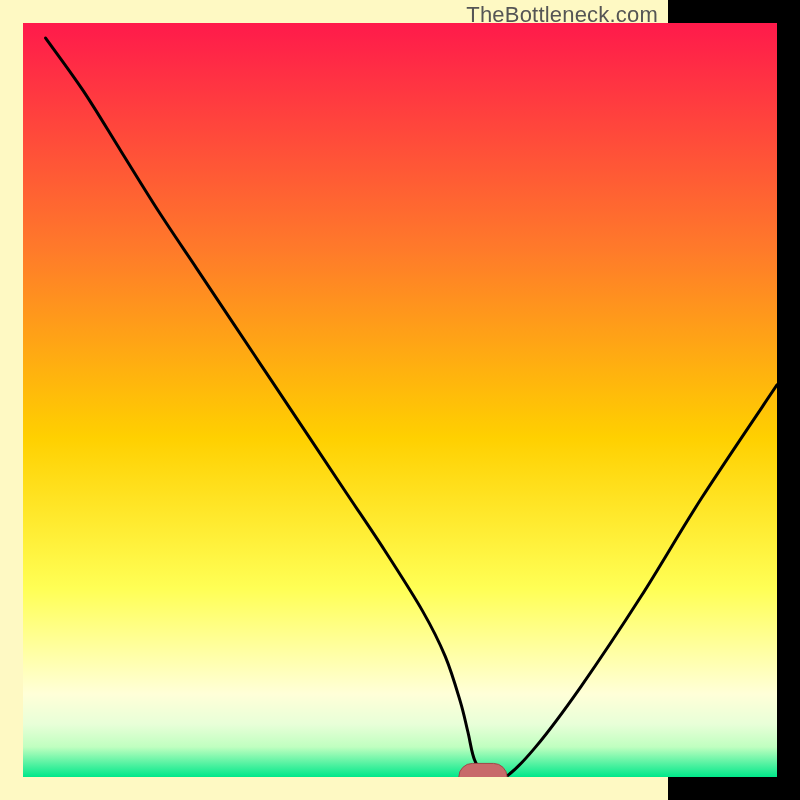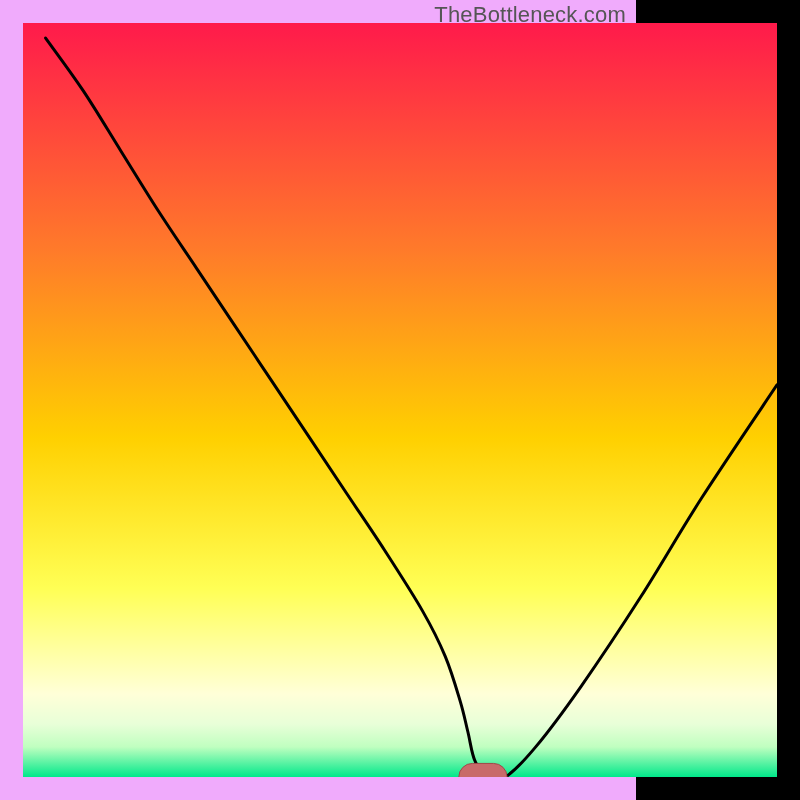--- a/index.html
+++ b/index.html
@@ -10,21 +10,22 @@
     background: #000;
     overflow: hidden;
     font-family: Arial, Helvetica, sans-serif;
   }
   .frame {
     position: absolute;
     left: 0;
     top: 0;
     width: 636px;
     height: 800px;
-    background: #f0abfc;
+    background: #fef9c3;
+    padding-left: 32px;
   }
   .watermark {
     position: absolute;
     top: 2px;
     right: 10px;
     color: #555;
     font-size: 22px;
     font-weight: 500;
     letter-spacing: 0.2px;
     user-select: none;

